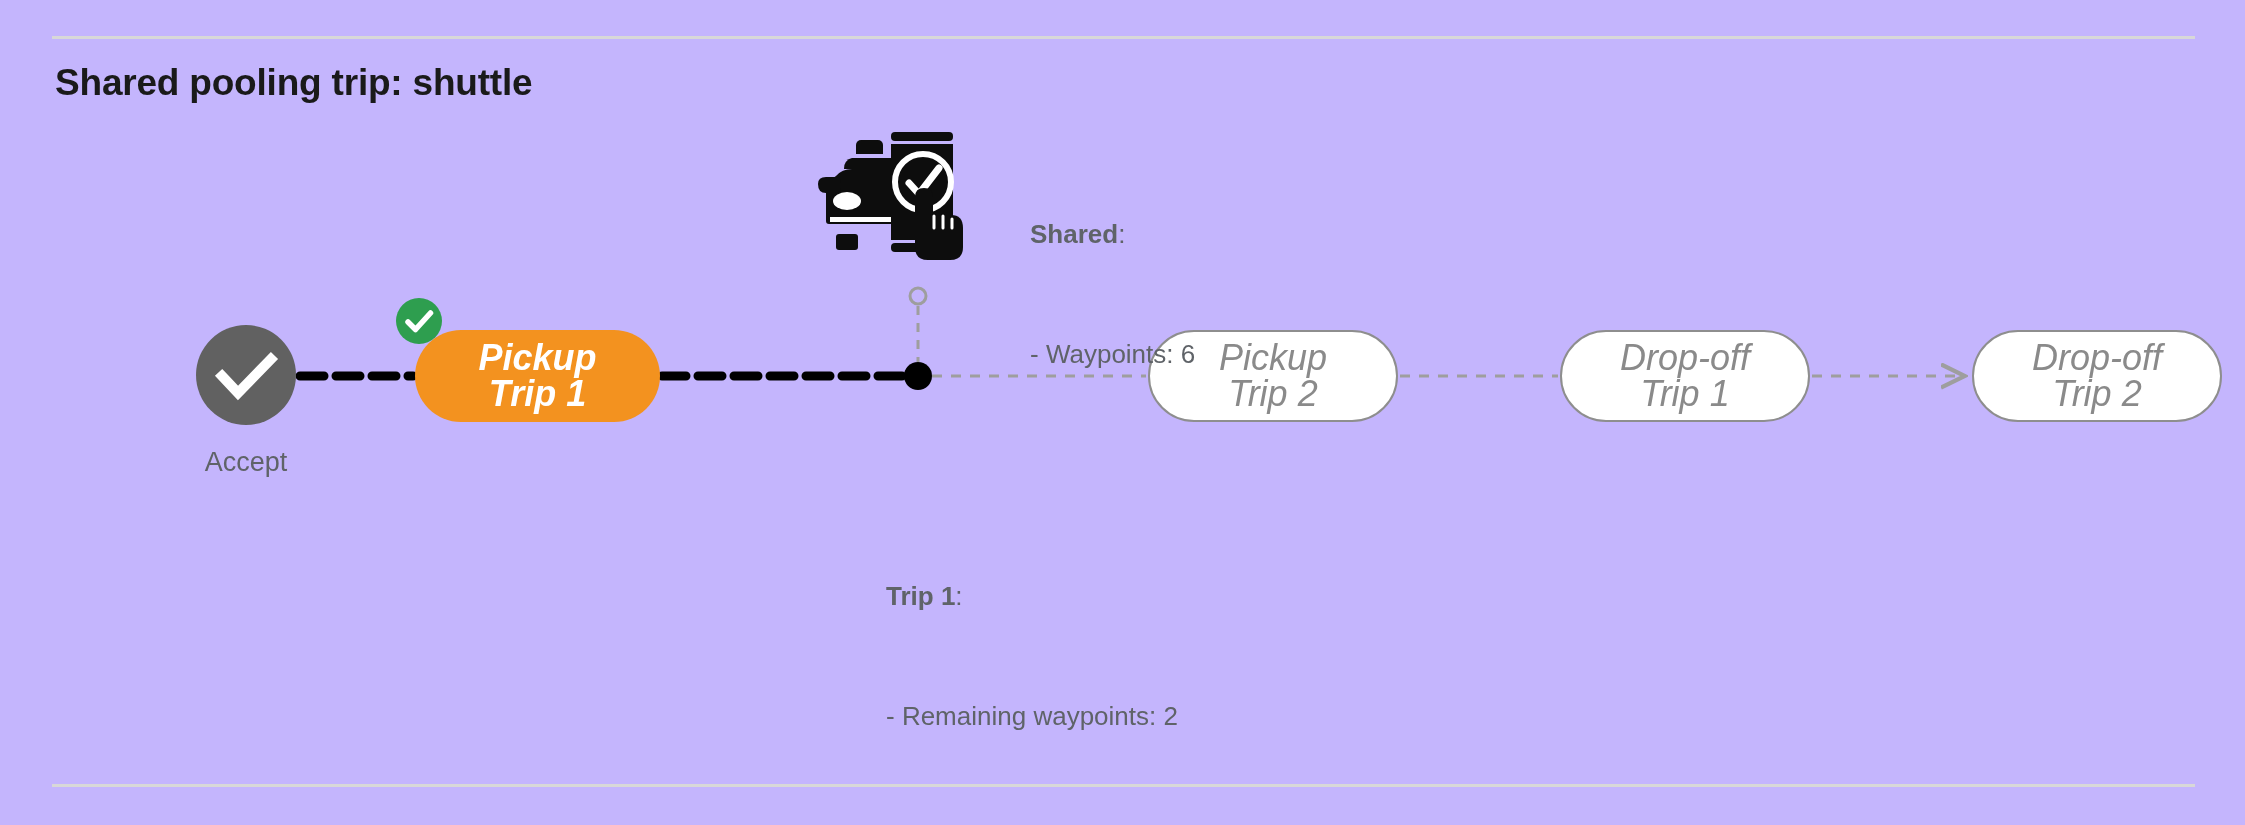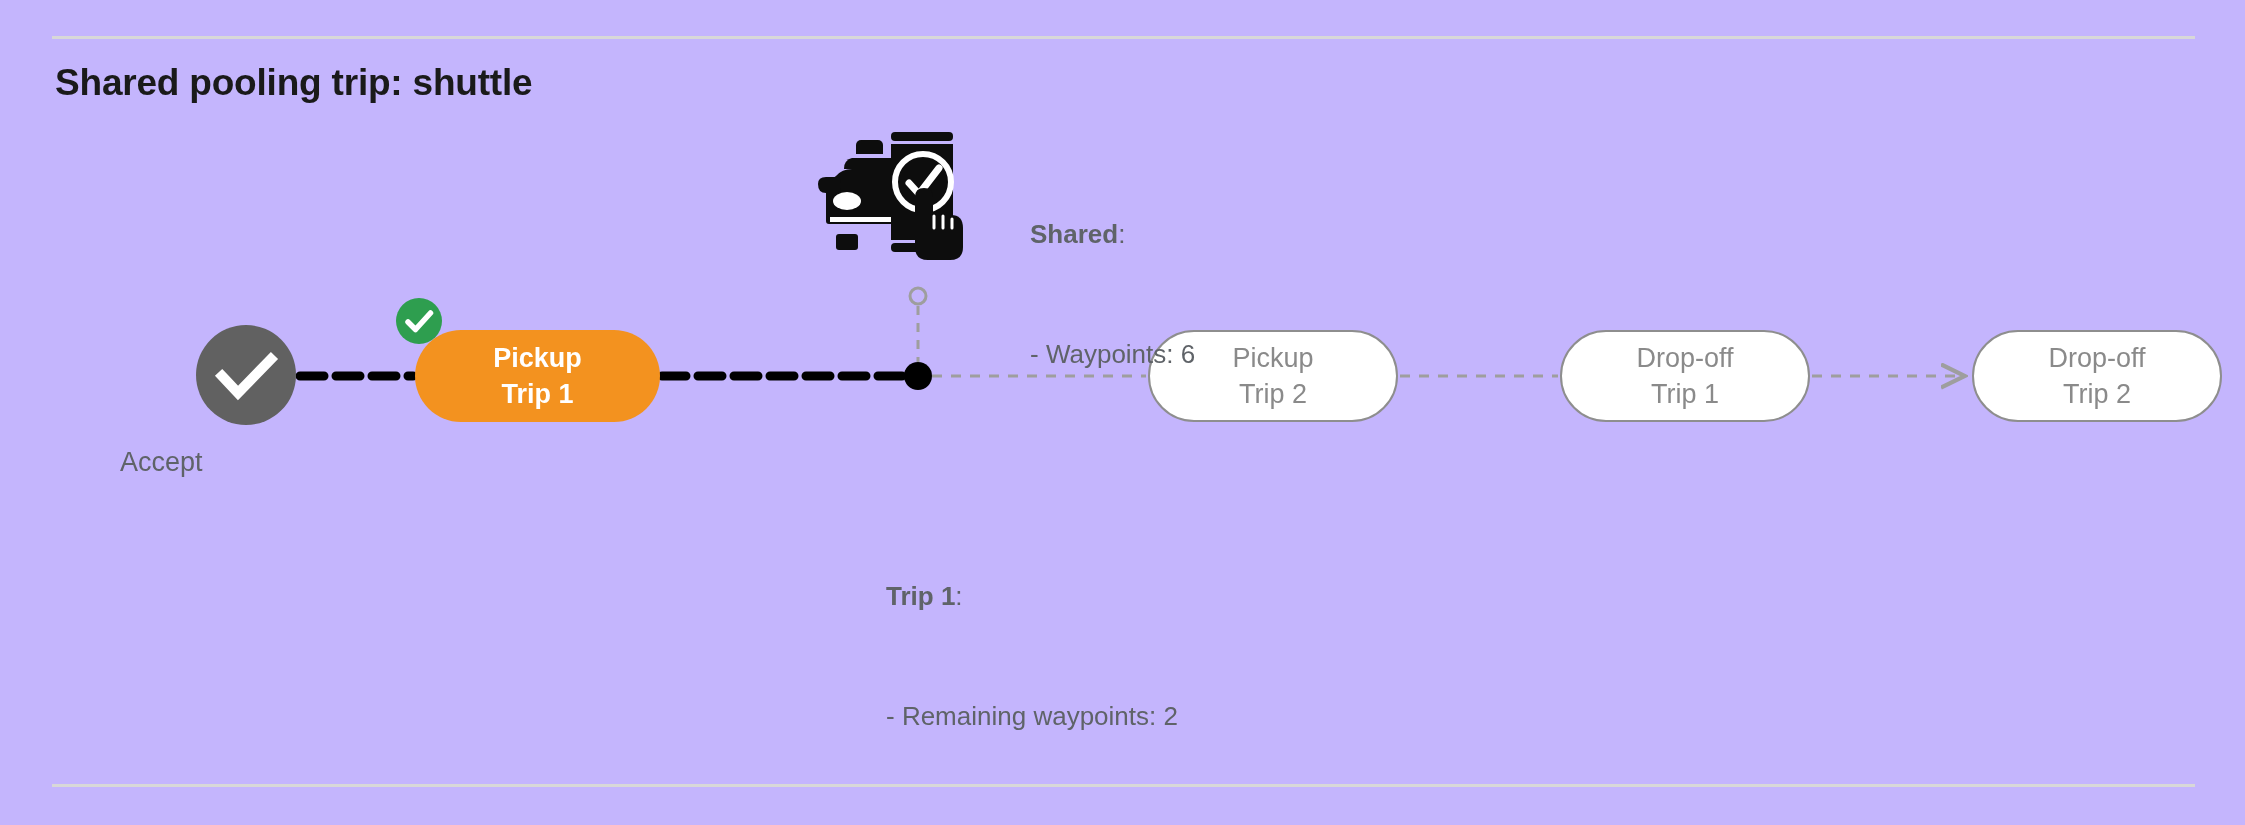--- a/index.html
+++ b/index.html
@@ -63,38 +63,40 @@
     border-radius: 50%;
     background: #616161;
   }
   .accept-node svg { display: block; }
 
   .accept-label {
     position: absolute;
     left: 120px;
     top: 442px;
     width: 252px;
+    text-align: center;
     font-size: 27px;
     line-height: 41px;
     color: #5f6368;
   }
 
   
   .pill {
     position: absolute;
     box-sizing: border-box;
     display: flex;
     flex-direction: column;
     align-items: center;
     justify-content: center;
     border-radius: 999px;
-    font-size: 27px;
+    font-size: 36px;
     line-height: 36px;
     text-align: center;
     white-space: nowrap;
+    font-style: italic;
   }
   .pill.active {
     left: 415px;
     top: 330px;
     width: 245px;
     height: 92px;
     background: #f3921f;
     color: #ffffff;
     font-weight: bold;
   }

